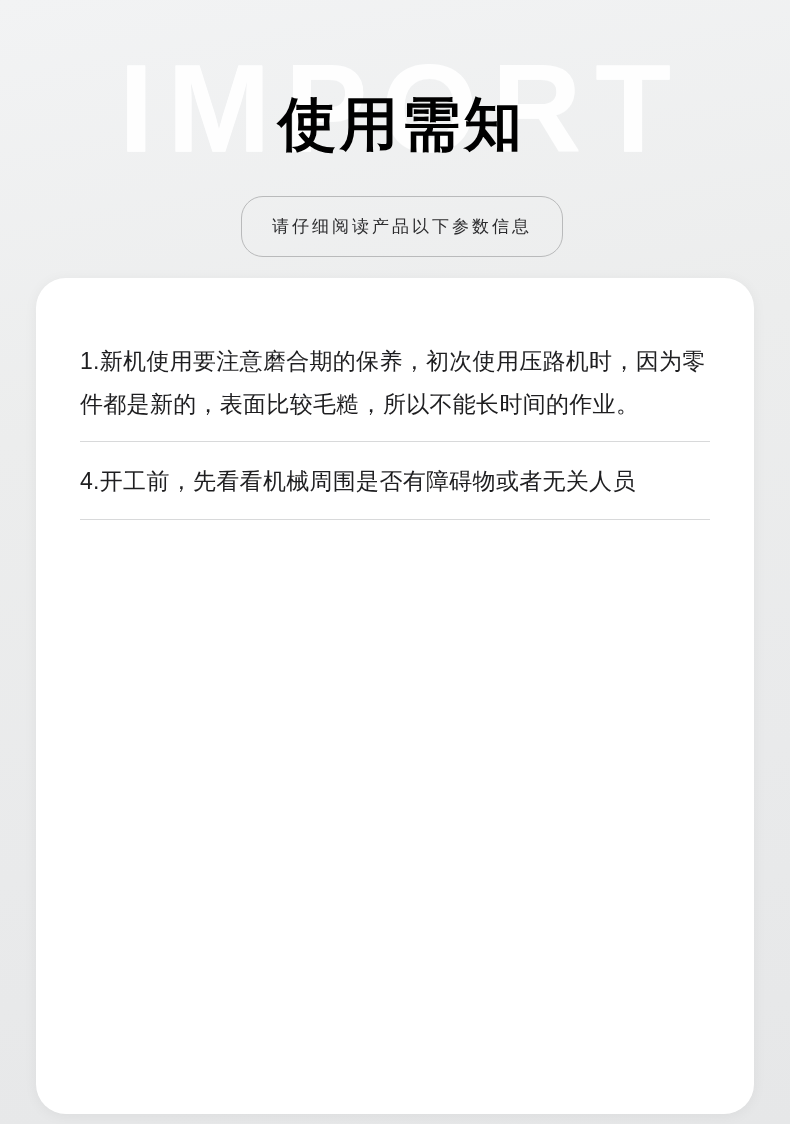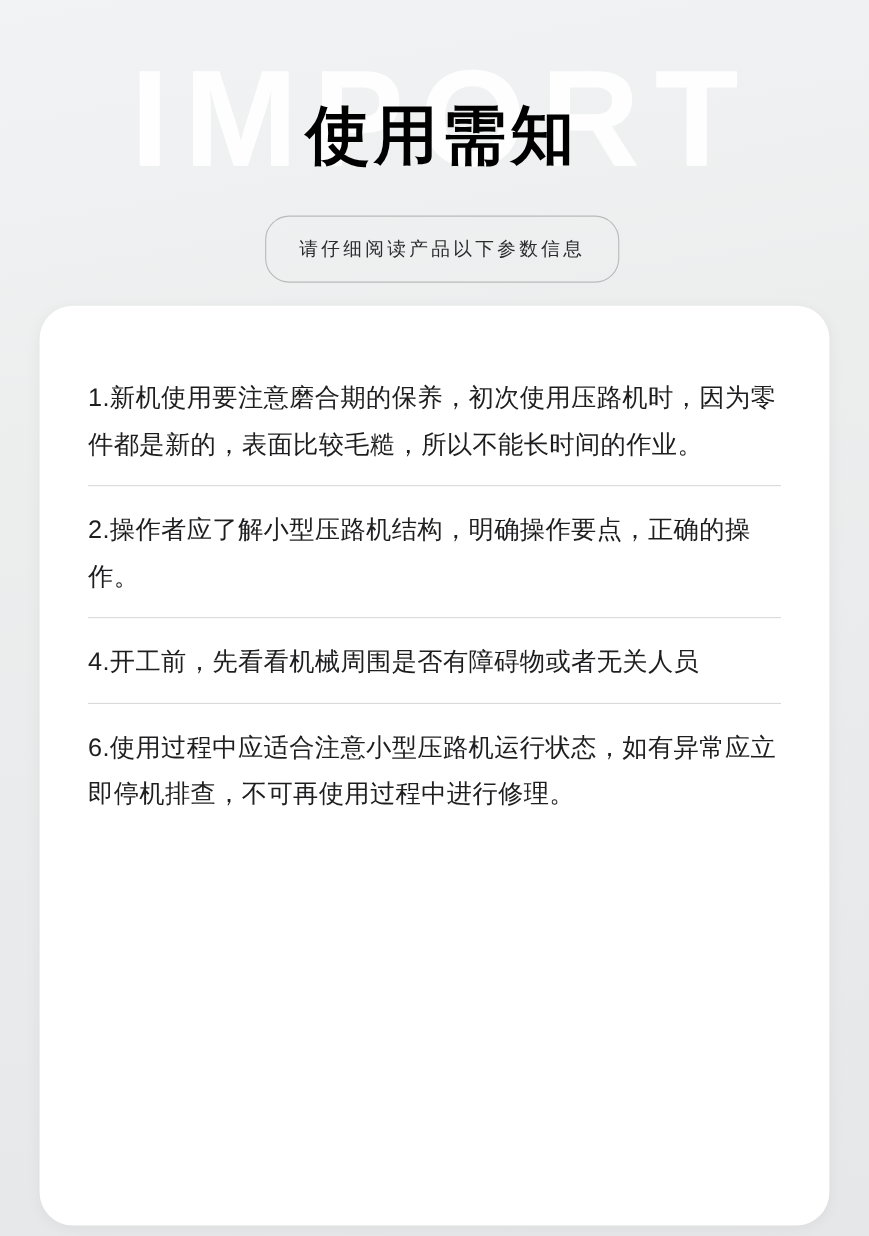--- a/index.html
+++ b/index.html
@@ -101,17 +101,15 @@
 
 <div class="header">
   <div class="watermark">IMPORT</div>
   <div class="main-title">使用需知</div>
   <div class="subtitle-pill">请仔细阅读产品以下参数信息</div>
 </div>
 
 <div class="card">
   <ul class="notes">
     <li class="note-item">1.新机使用要注意磨合期的保养，初次使用压路机时，因为零件都是新的，表面比较毛糙，所以不能长时间的作业。</li>
-    <li class="note-item">2.操作者应了解小型压路机结构，明确操作要点，正确的操作。</li>
     <li class="note-item">4.开工前，先看看机械周围是否有障碍物或者无关人员</li>
-    <li class="note-item last">6.使用过程中应适合注意小型压路机运行状态，如有异常应立即停机排查，不可再使用过程中进行修理。</li>
   </ul>
 </div>
 
 </body></html>

